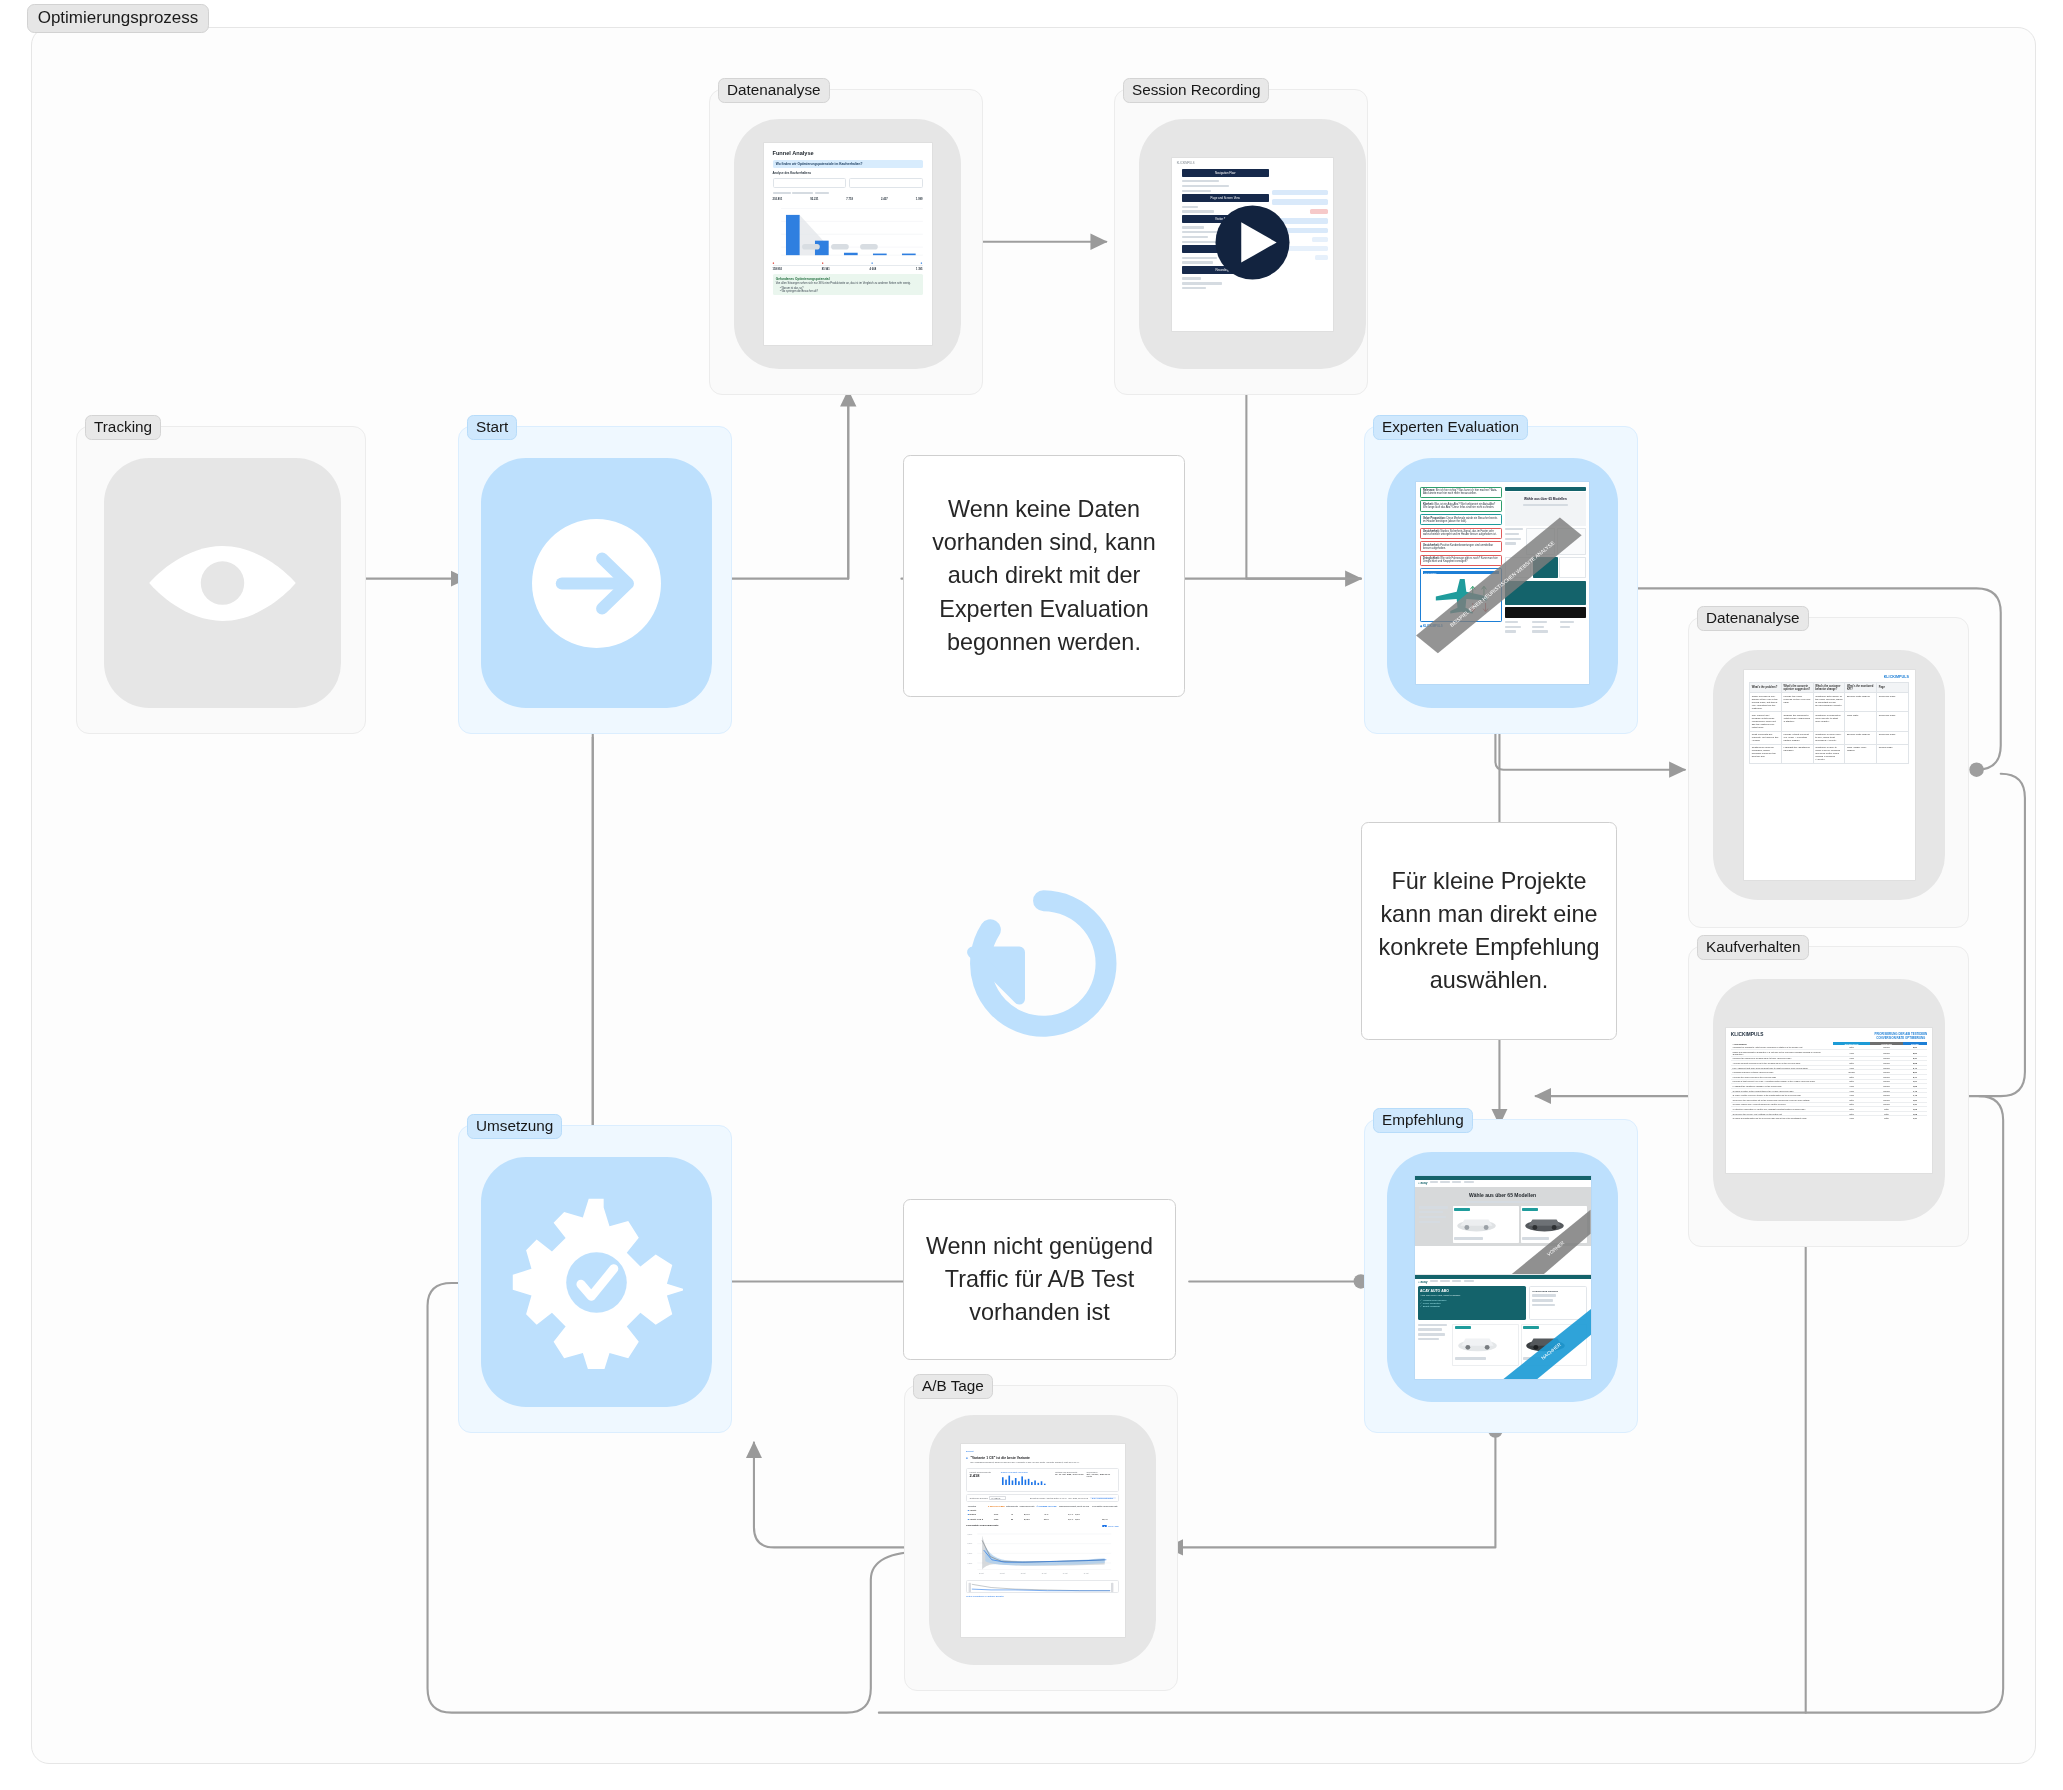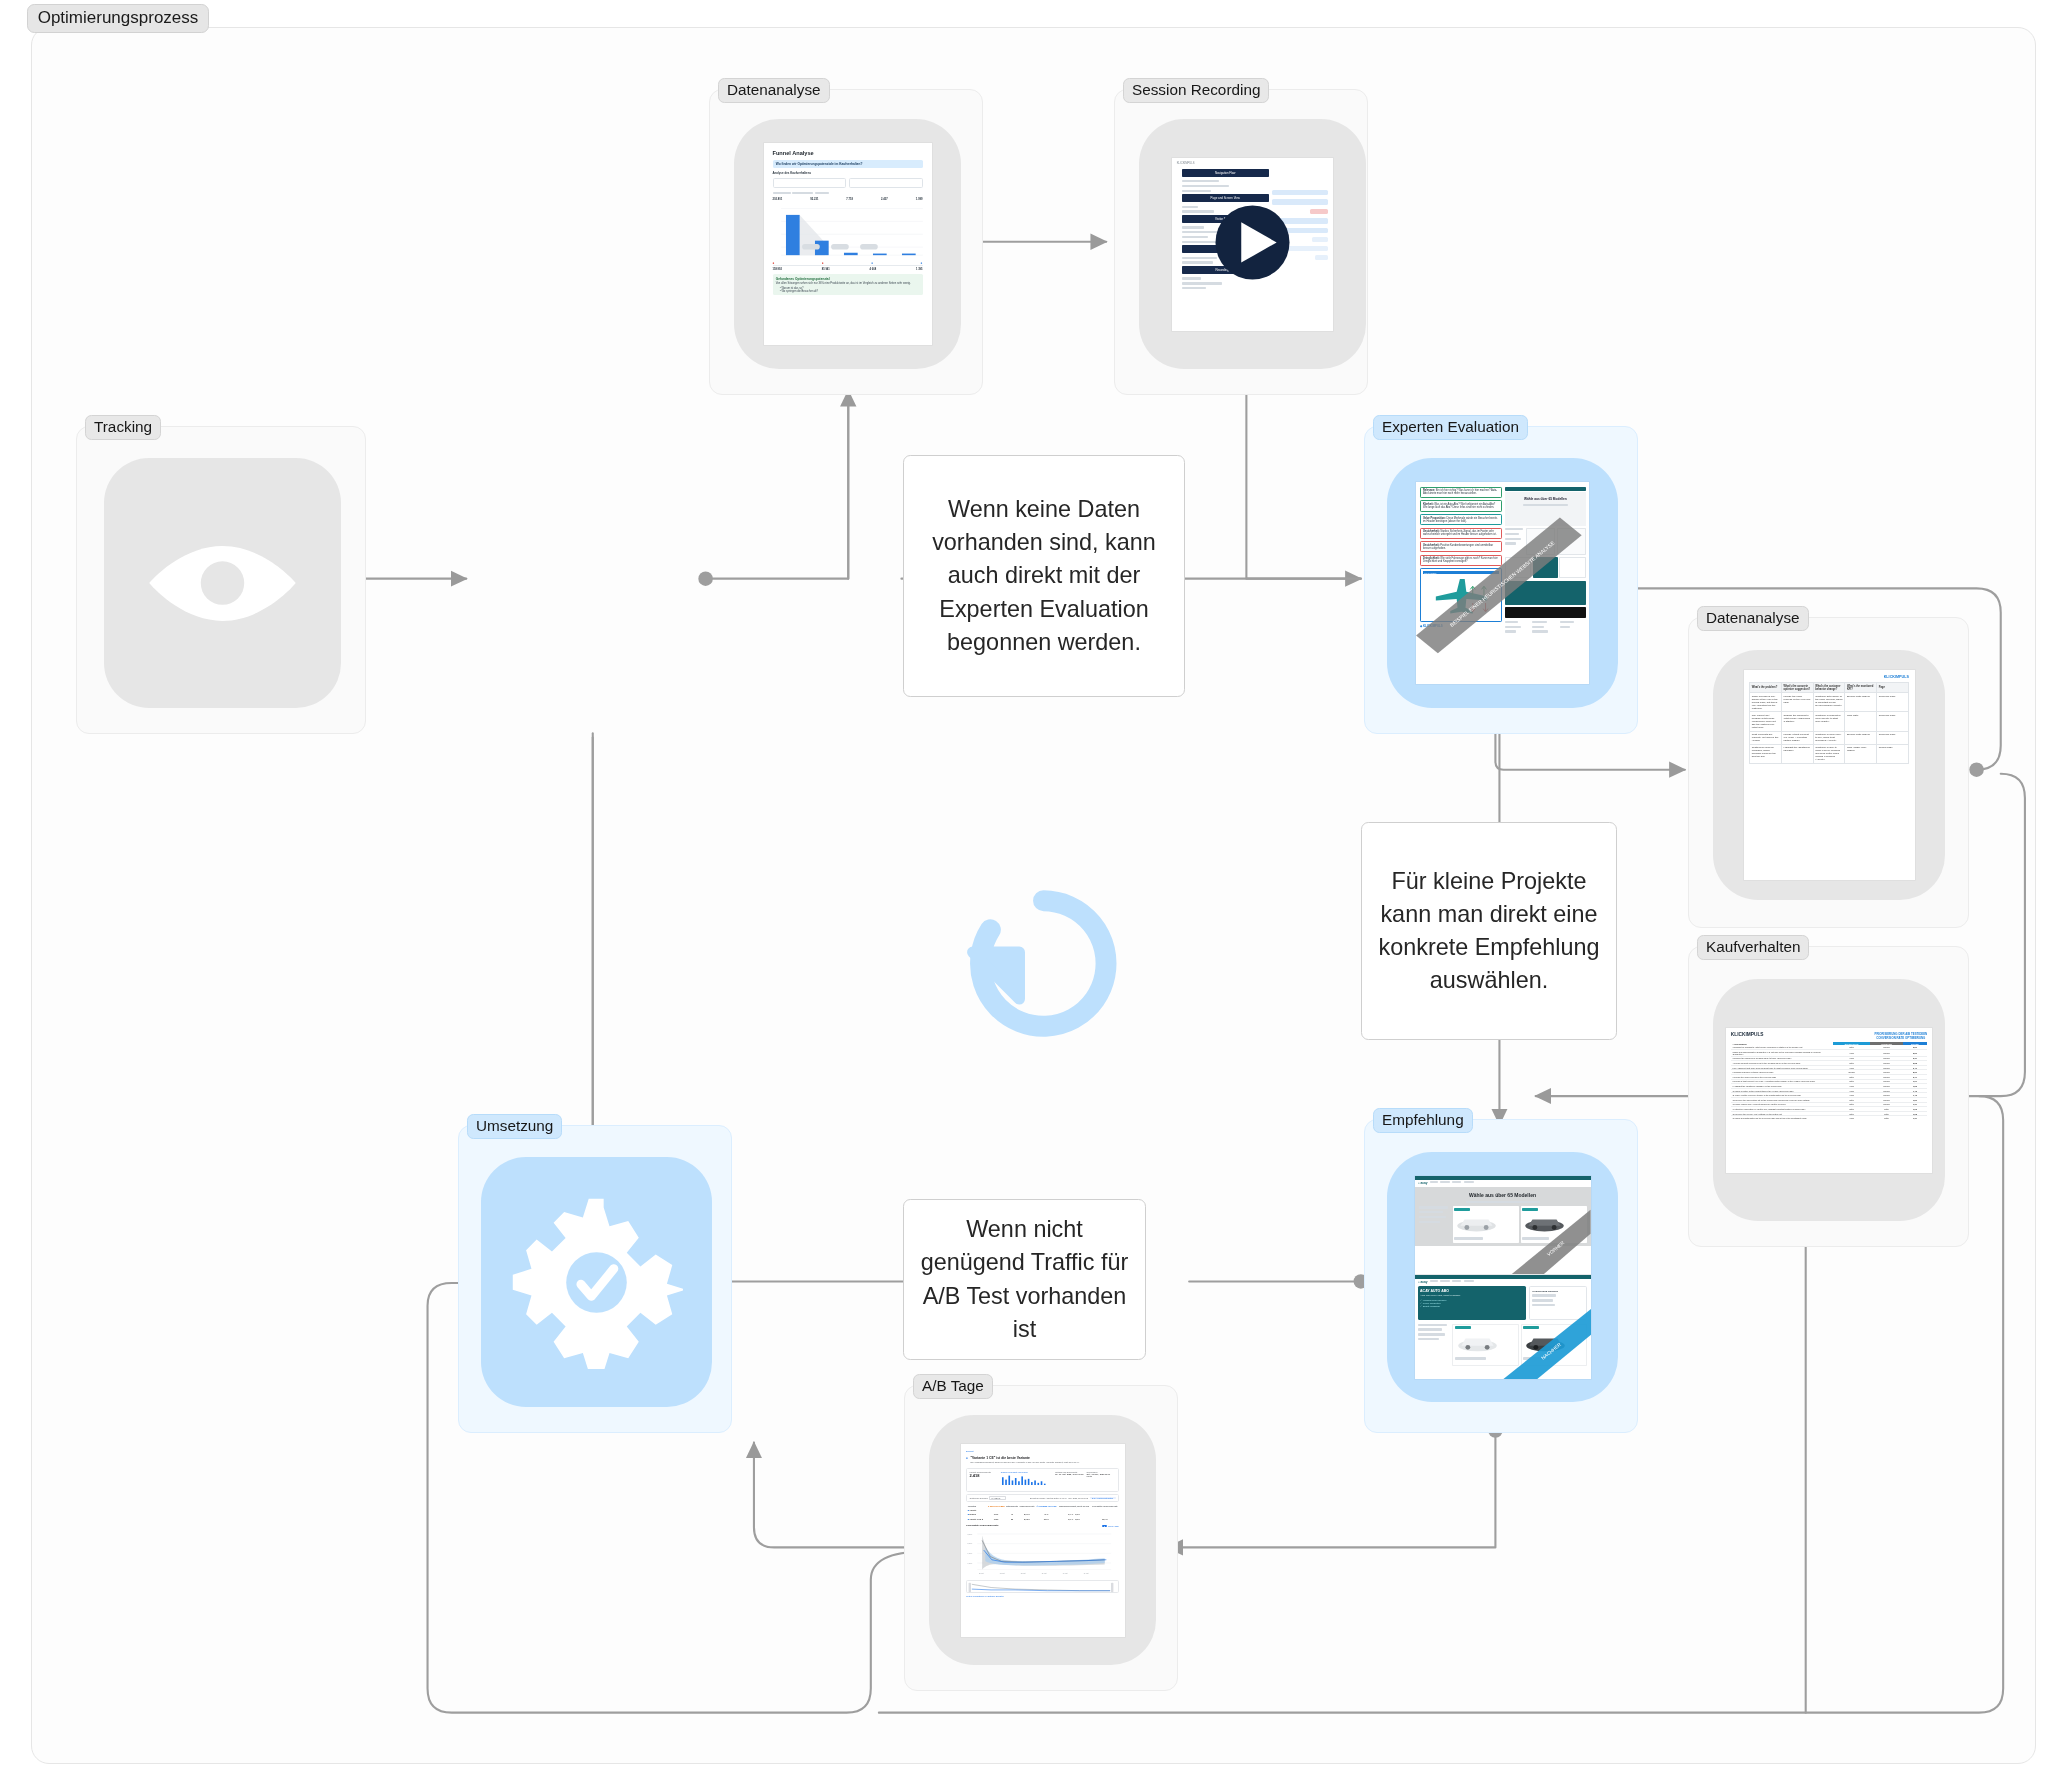--- a/index.html
+++ b/index.html
@@ -180,20 +180,32 @@
   <div class="node grey" style="left:76px; top:426px; width:290px; height:308px;">
     <div class="node-label">Tracking</div>
     <div class="tile grey" style="left:27px; top:31px; width:237px; height:250px;">
       <svg width="153" height="85" viewBox="0 0 190 105">
         <path d="M95,6 C140,6 176,40 186,52 C176,64 140,99 95,99 C50,99 14,64 4,52 C14,40 50,6 95,6 Z" fill="#ffffff"></path>
         <circle cx="95" cy="52" r="27" fill="#e6e6e6"></circle>
       </svg>
     </div>
   </div>
 
+  <div class="node blue" style="left:458px; top:426px; width:274px; height:308px;">
+    <div class="node-label">Start</div>
+    <div class="tile blue" style="left:22px; top:31px; width:231px; height:250px;">
+      <svg width="137" height="137" viewBox="0 0 170 170">
+        <circle cx="85" cy="85" r="80" fill="#ffffff"></circle>
+        <g stroke="#bde0fd" stroke-width="15" stroke-linecap="round" stroke-linejoin="round" fill="none">
+          <line x1="42" y1="85" x2="120" y2="85"></line>
+          <polyline points="92,54 124,85 92,116"></polyline>
+        </g>
+      </svg>
+    </div>
+  </div>
 
   <div class="node grey" style="left:709px; top:89px; width:274px; height:306px;">
     <div class="node-label">Datenanalyse</div>
     <div class="tile grey" style="left:24px; top:29px; width:227px; height:250px;">
       <div class="doc doc-pad" style="width:168px;height:202px;">
         <div class="ttl" style="font-size:5.6px;margin-bottom:4px;">Funnel Analyse</div>
         <div style="background:#d8ecfd;border-radius:1.6px;padding:2px 3.2px;font-size:3.2px;font-weight:bold;color:#17395d;margin-bottom:3.2px;">Wo finden wir Optimierungspotenziale im Kaufverhalten?</div>
         <div style="font-size:2.9px;font-weight:bold;color:#2b3640;margin-bottom:2.4px;">Analyse des Kaufverhaltens</div>
         <div style="display:flex;gap:2.4px;margin-bottom:3.2px;">
           <div style="flex:1;border:0.6px solid #dfe4e9;border-radius:1.6px;height:10.5px;"></div>
@@ -844,16 +856,16 @@
     <svg width="177" height="161" viewBox="0 0 220 200">
       <path d="M110,22 a78,78 0 1 1 -66,36" fill="none" stroke="#bde0fd" stroke-width="26" stroke-linecap="round"></path>
       <polygon points="22,86 80,86 80,144" fill="#bde0fd" stroke="#bde0fd" stroke-width="14" stroke-linejoin="round"></polygon>
     </svg>
   </div>
 
   <div class="note" style="left:1361px; top:822px; width:256px; height:218px; font-size:23.4px;">Für kleine Projekte kann man direkt eine konkrete Empfehlung auswählen.</div>
 
   <div class="note" style="left:903px; top:455px; width:282px; height:242px; font-size:23.4px;">Wenn keine Daten vorhanden sind, kann auch direkt mit der Experten Evaluation begonnen werden.</div>
 
-  <div class="note" style="left:903px; top:1199px; width:243px; height:161px; font-size:23.4px;">Wenn nicht genügend Traffic für A/B Test vorhanden ist</div>
+  <div class="note" style="left:903px; top:1199px; width:273px; height:161px; font-size:23.4px;">Wenn nicht genügend Traffic für A/B Test vorhanden ist</div>
 
 </div>
 
 
 </body></html>

